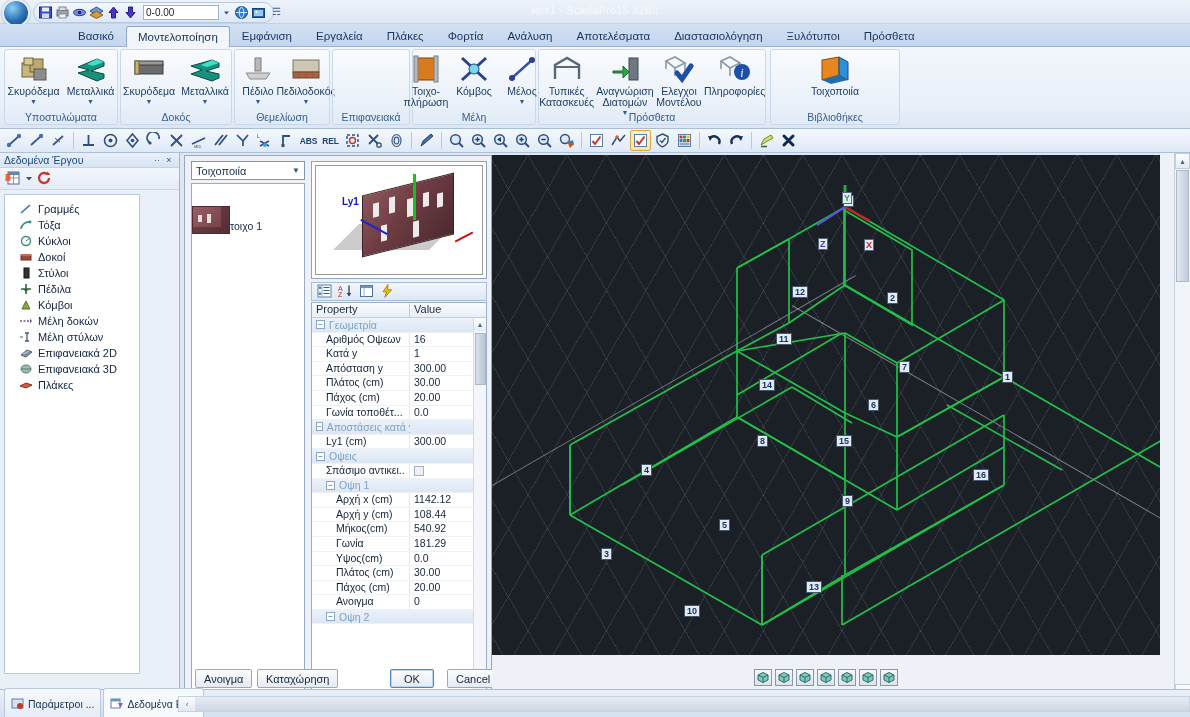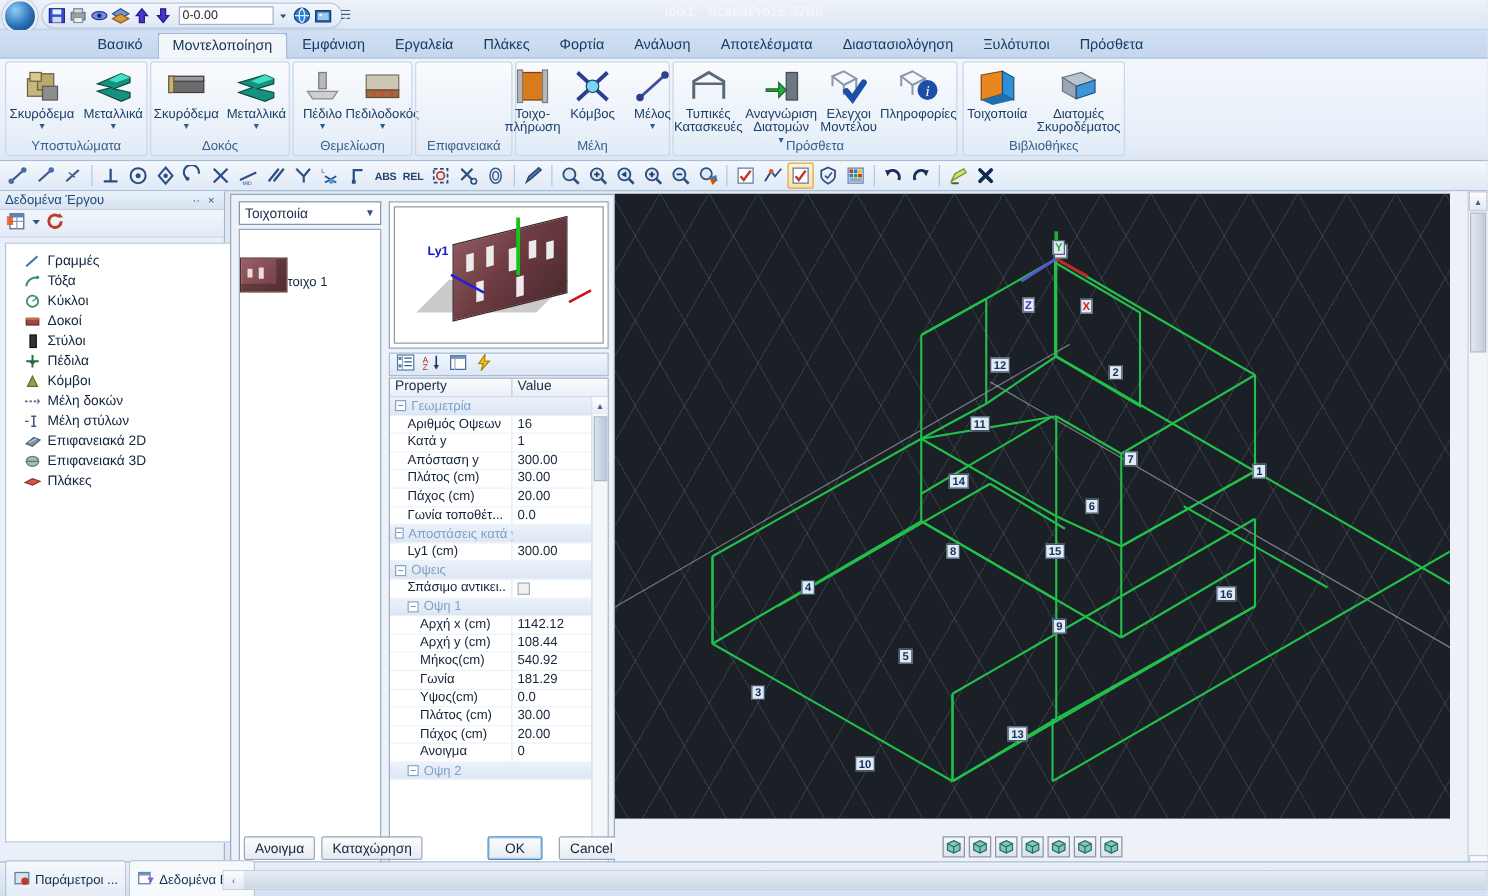--- a/index.html
+++ b/index.html
@@ -100,21 +100,21 @@
     background:linear-gradient(180deg,#e9f0f9,#d7e3f2);
     font-size:10.5px;color:#1b4a7c;border-bottom:1px solid #c2d2e5;
   }
   #ldhead .sp{flex:1;}
   #ldhead .hbtn{width:12px;text-align:center;font-size:9px;color:#2a5688;cursor:default;}
   #ldtoolbar{
     height:22px;display:flex;align-items:center;gap:3px;padding:0 5px;
     background:linear-gradient(180deg,#f3f7fc,#e3ebf6);border-bottom:1px solid #c9d8ea;
   }
   #tree{
-    position:absolute;left:4px;top:41px;width:187px;height:480px;
+    position:absolute;left:4px;top:41px;width:136px;height:480px;
     background:#fff;border:1px solid #b7c8dc;padding:6px 12px 0 0;overflow:hidden;
   }
   .trow{height:16px;display:flex;align-items:center;padding-left:14px;gap:5px;cursor:default;}
   .trow .ti{width:14px;height:12px;position:relative;}
   .trow .tx{font-size:11px;color:#10243c;}
   
   #dialog{
     position:absolute;left:184px;top:155px;width:308px;height:545px;
     background:#eef2f8;border:1px solid #93a9c4;
   }
@@ -482,29 +482,20 @@
     </div>
     <div class="rgroup" style="left: 770px; width: 130px;">
       <div class="ritems">
         <div class="ritem">
           <div class="ricon"><svg width="36" height="32" viewBox="0 0 36 32">
               <polygon points="5,7 22,4 22,22 5,27" fill="#e8861f" stroke="#8e4708"></polygon>
               <polygon points="22,4 31,9 31,27 22,22" fill="#2f8fd8" stroke="#13537e"></polygon>
               <polygon points="5,27 22,22 31,27 14,31" fill="#1f6fae"></polygon>
             </svg></div>
           <div class="rlab">Τοιχοποιία</div>
-        </div>
-        <div class="ritem">
-          <div class="ricon"><svg width="36" height="32" viewBox="0 0 36 32">
-              <polygon points="5,9 20,5 31,11 16,16" fill="#b9c4d1" stroke="#6a7582"></polygon>
-              <polygon points="5,9 16,16 16,26 5,20" fill="#9aa6b4" stroke="#6a7582"></polygon>
-              <polygon points="16,16 31,11 31,21 16,26" fill="#3f94d6" stroke="#1b5684"></polygon>
-            </svg></div>
-          <div class="rlab">Διατομές
-Σκυροδέματος</div>
         </div>
       </div>
       <div class="gtitle">Βιβλιοθήκες</div>
     </div>
   </div>
 
 <div id="toolstrip">
     <div class="tbtn">
       <svg width="17" height="17">
         <path d="M3 13 L13 4" stroke="#3a5a8e" stroke-width="1.8"></path>

